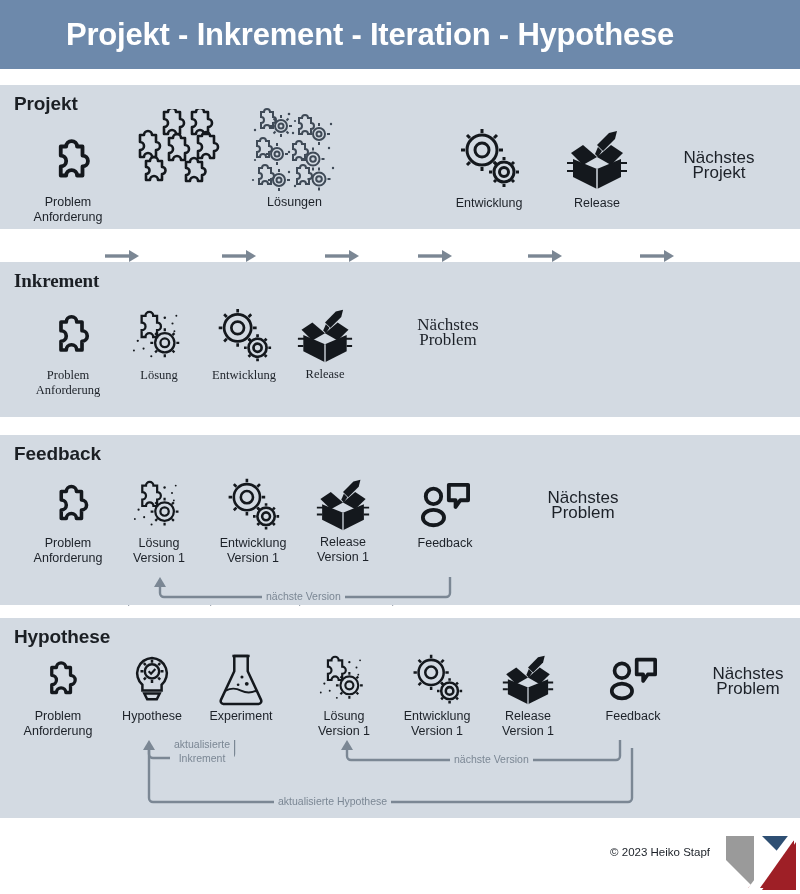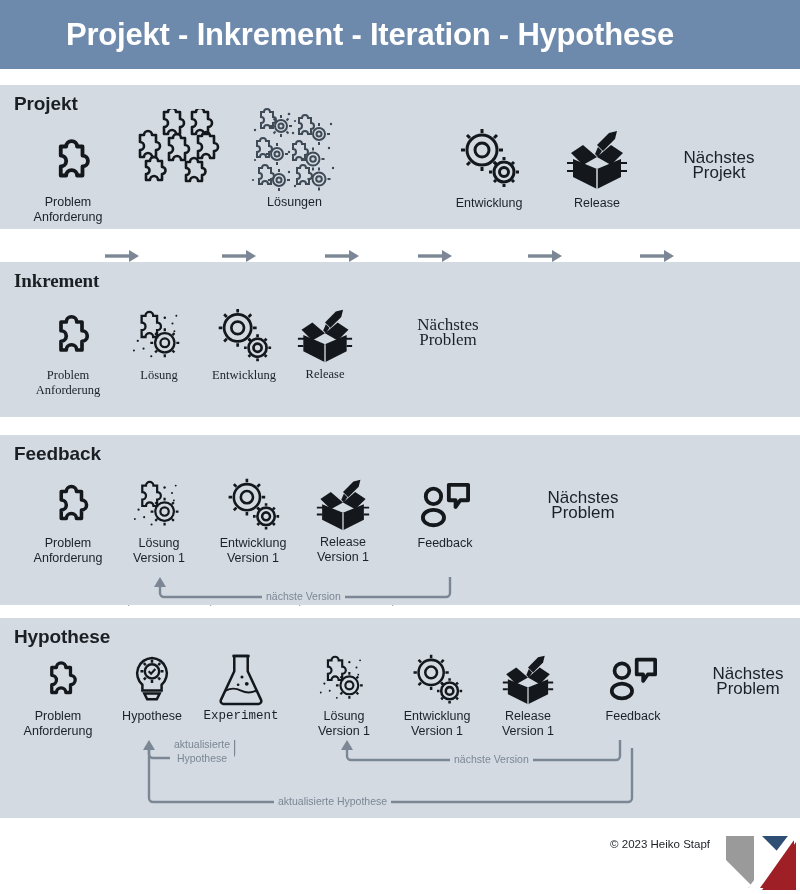--- a/index.html
+++ b/index.html
@@ -58,21 +58,21 @@
 
   
   .loop { position: absolute; }
   .loop-label {
     position: absolute; font-size: 10.5px; color: #7b8794;
     background: #d3dae2; padding: 0 4px; white-space: nowrap;
   }
 
   
   .footer-copy {
-    position: absolute; right: 90px; bottom: 44px;
+    position: absolute; right: 90px; bottom: 36px;
     font-size: 11.5px; color: #1c2128; white-space: nowrap;
   }
   .footer-logo { position: absolute; right: 4px; bottom: 0; }
 </style>
 </head>
 <body>
 
 <div class="header">
   <div class="header-title">Projekt - Inkrement - Iteration - Hypothese</div>
 </div>
@@ -442,21 +442,21 @@
           <path d="M17 41 h16 l-3 6 h-10 z"></path>
           <circle cx="25" cy="18" r="7.5"></circle>
           <path d="M25 9 v-3 M25 27 v3 M16 18 h-3 M34 18 h3 M18.5 11.5 l-2 -2 M31.5 24.5 l2 2 M31.5 11.5 l2 -2 M18.5 24.5 l-2 2"></path>
           <path d="M21.5 18 l2.5 2.5 l4.5 -5" stroke-width="2.2"></path>
         </g>
       </svg>
     </div>
     <div class="step-label">Hypothese</div>
   </div>
 
-  <div class="step" style="left:200px;top:33px;width:82px;font-family:Liberation Mono, monospace;">
+  <div class="step" style="left:200px;top:33px;width:82px;">
     <div class="step-icon" style="height:55px;">
       <svg width="48" height="54" viewBox="0 0 50 56">
         <g fill="none" stroke="#14181d" stroke-width="2.6" stroke-linejoin="round">
           <path d="M18 4 h14 v16 l14 30 a3 3 0 0 1 -2.6 4 H6.6 a3 3 0 0 1 -2.6 -4 l14 -30 z"></path>
           <path d="M16 4 h18"></path>
           <path d="M9 40 q8 -4 16 0 t16 0" stroke-width="2"></path>
         </g>
         <g fill="#14181d">
           <circle cx="26" cy="26" r="1.6"></circle>
             <circle cx="31" cy="33" r="2"></circle>
@@ -544,21 +544,21 @@
   </div>
 
   <div class="endnote" style="left:700px;top:48px;width:96px;">Nächstes
 Problem</div>
 
   <svg class="loop" style="left:140px;top:122px;" width="110" height="24">
     <path d="M9 8 V14 a4 4 0 0 0 4 4 H90 a4 4 0 0 0 4 -4 V0" fill="none" stroke="#7b8794" stroke-width="2.4"></path>
     <path d="M3 10 L9 0 L15 10 Z" fill="#7b8794"></path>
   </svg>
   <div class="loop-label" style="left:170px;top:119px;text-align:center;line-height:14px;white-space:pre-line;">aktualisierte
-Hypothese</div>
+Inkrement</div>
 
   <svg class="loop" style="left:338px;top:122px;" width="300" height="28">
     <path d="M9 8 V16 a4 4 0 0 0 4 4 H278 a4 4 0 0 0 4 -4 V0" fill="none" stroke="#7b8794" stroke-width="2.4"></path>
     <path d="M3 10 L9 0 L15 10 Z" fill="#7b8794"></path>
   </svg>
   <div class="loop-label" style="left:450px;top:135px;">nächste Version</div>
 
   <svg class="loop" style="left:140px;top:130px;" width="505" height="62">
     <path d="M9 0 V50 a4 4 0 0 0 4 4 H488 a4 4 0 0 0 4 -4 V0" fill="none" stroke="#7b8794" stroke-width="2.4"></path>
   </svg>

